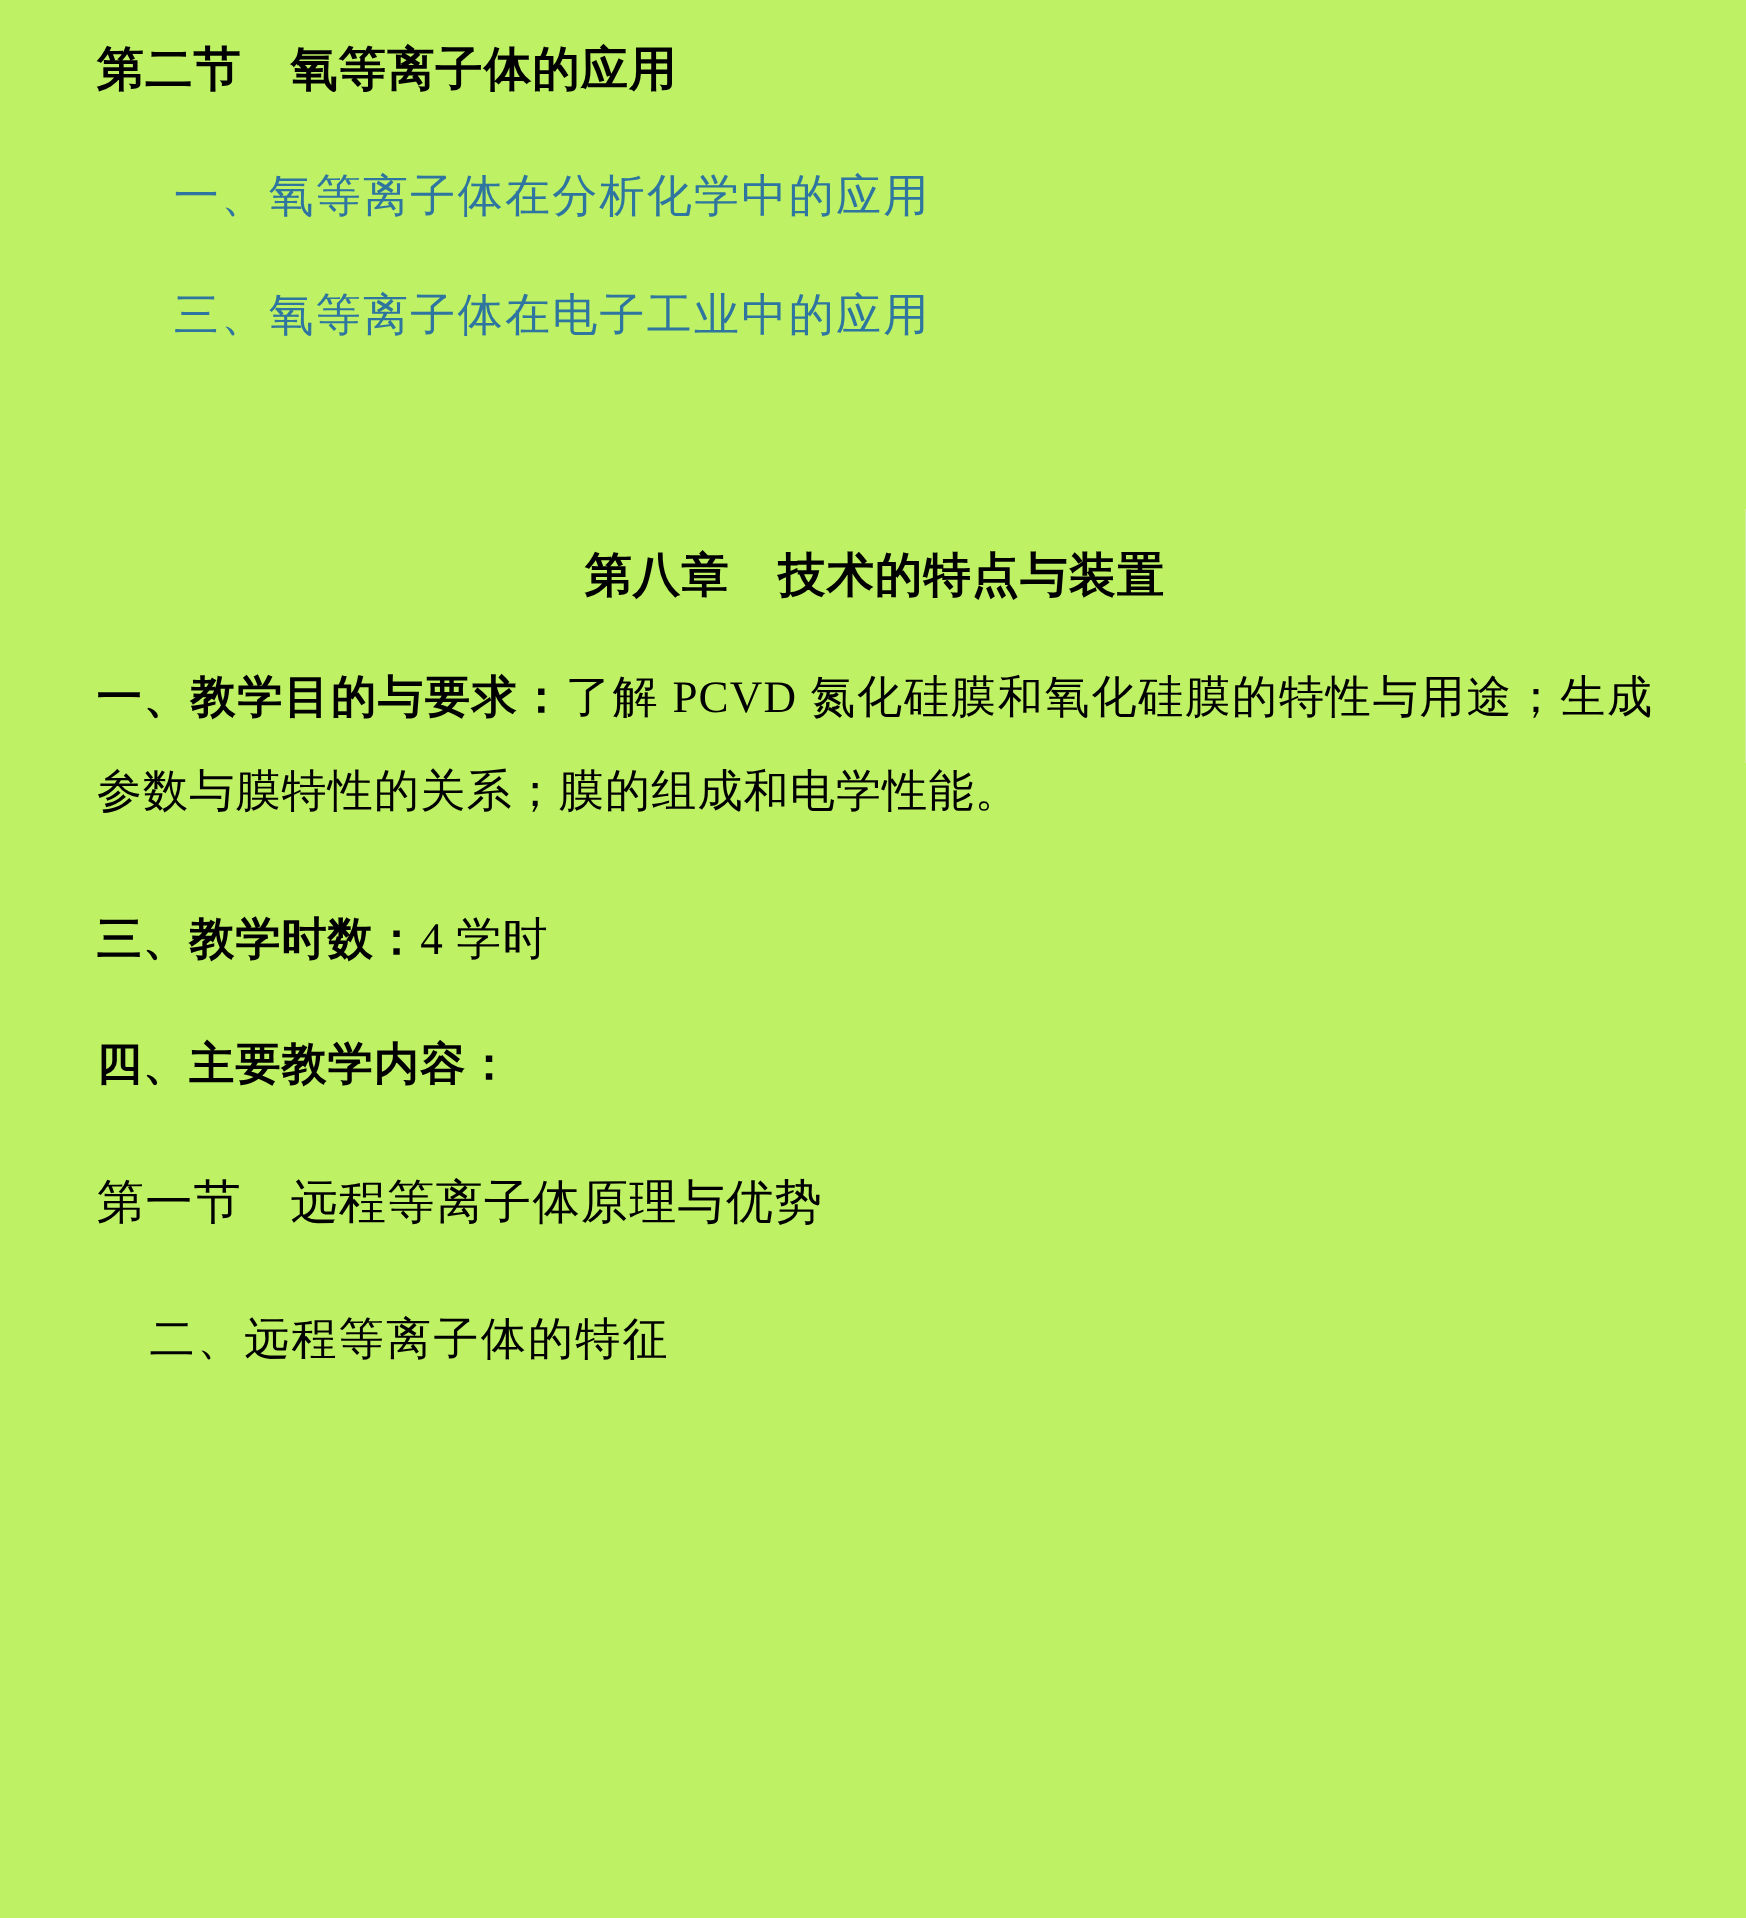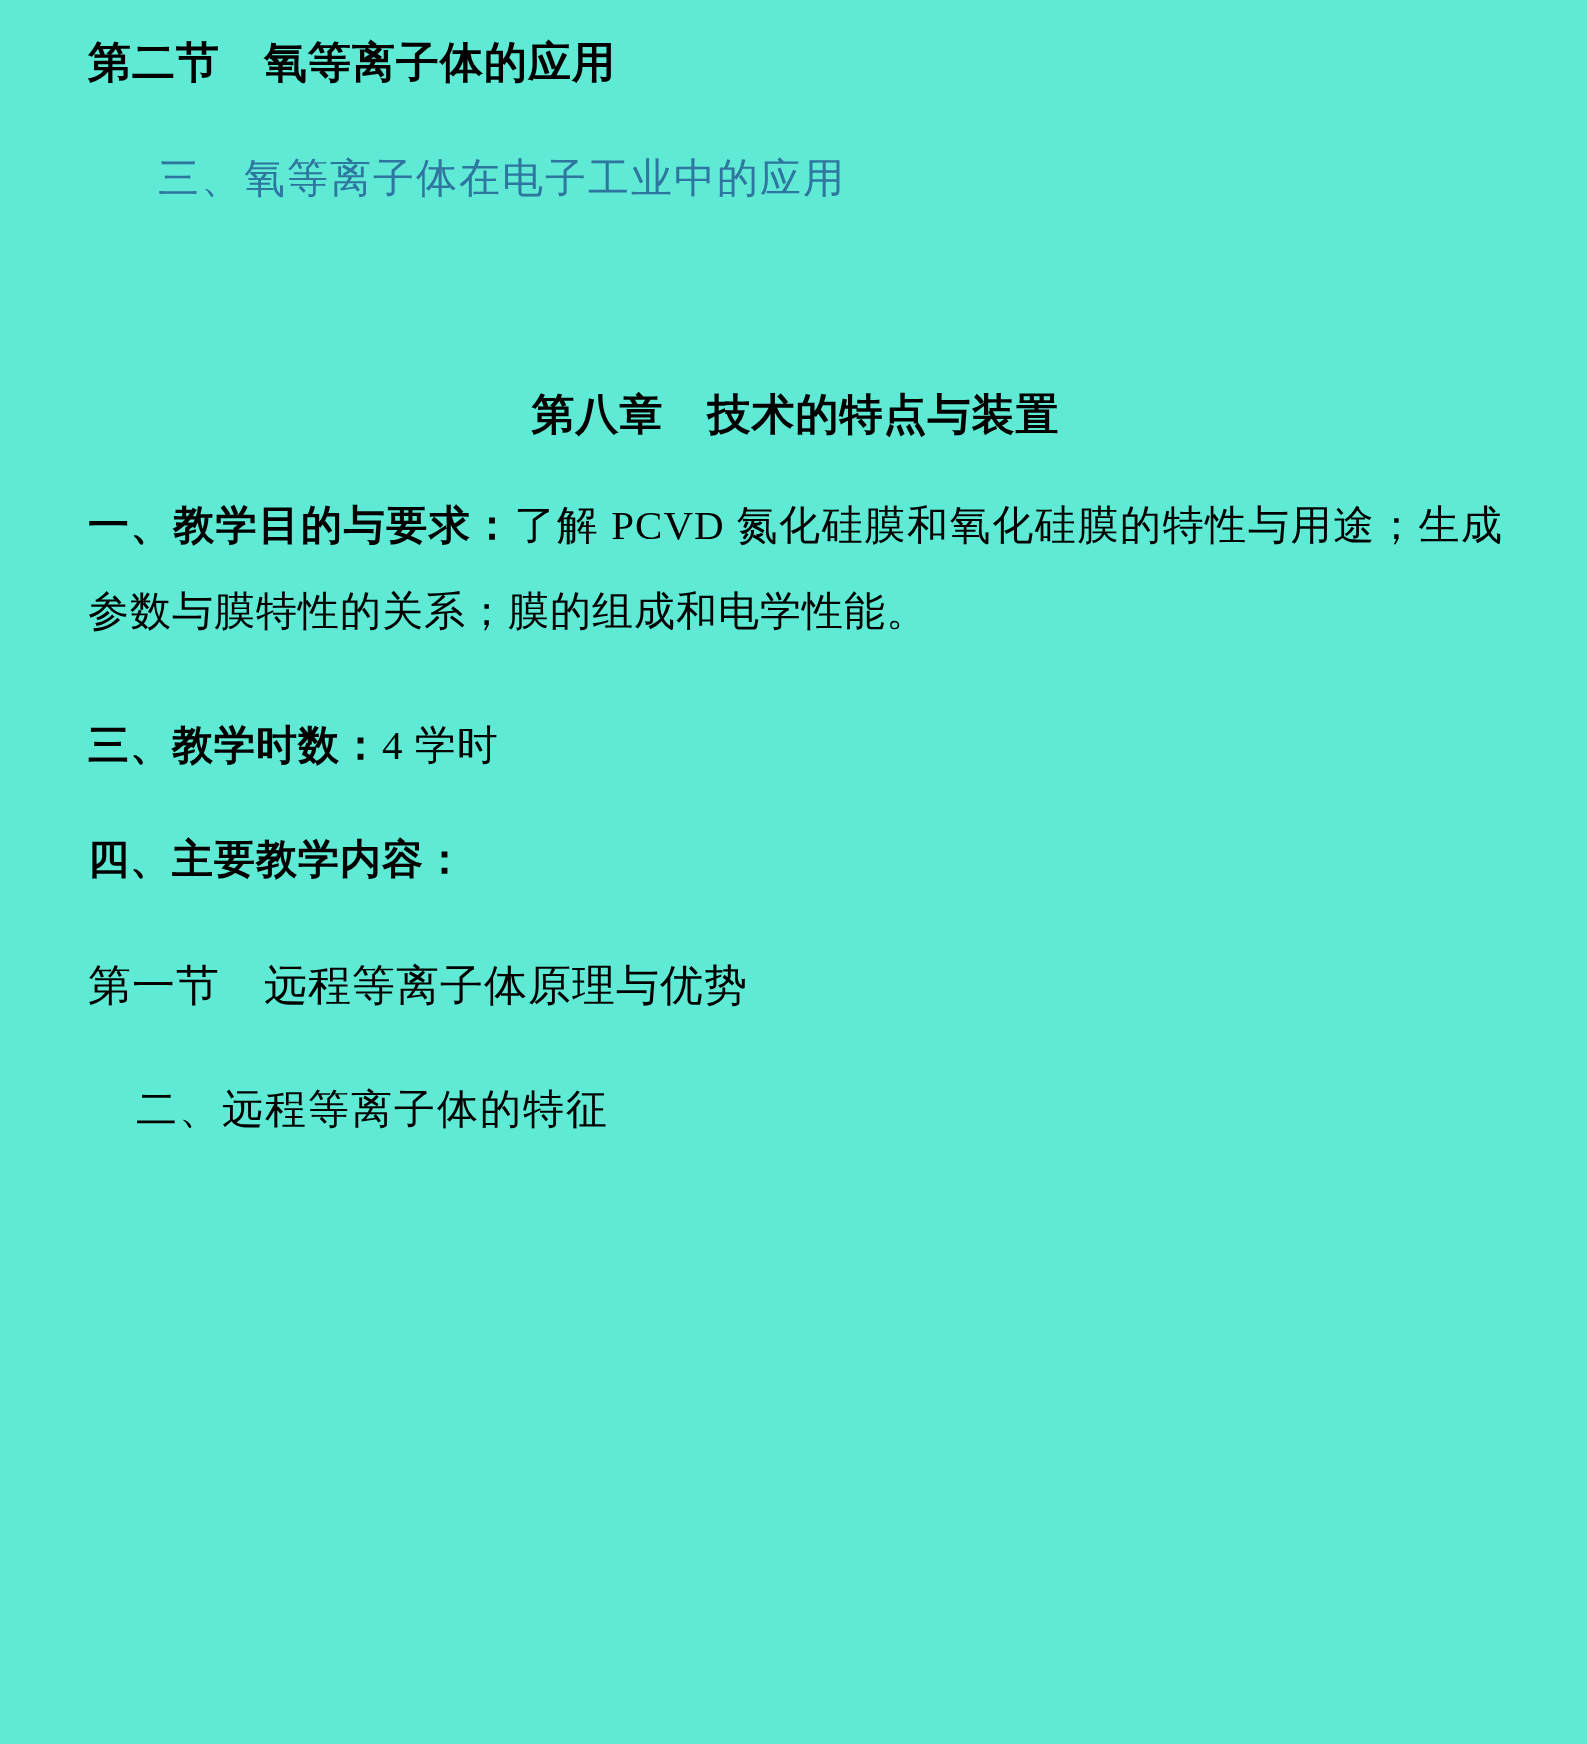--- a/index.html
+++ b/index.html
@@ -66,25 +66,26 @@
     line-height: 86px;
     margin-left: 48px;
     letter-spacing: 2px;
   }
   .sub-item-1 { margin-top: 28px; }
   .sub-item-2 { margin-top: 38px; }
 </style>
 </head>
 <body>
 
-<div class="page" style="--link-color: #2e75a0; background: #5eead4; color: rgb(0, 0, 0);">
+<div class="page" style="--link-color: #2e75a0; background: #bef264; color: rgb(0, 0, 0);">
 
   <div class="h-section">第二节　氧等离子体的应用</div>
 
   <div class="toc-list">
+    <div class="toc-item">一、氧等离子体在分析化学中的应用</div>
     <div class="toc-item">三、氧等离子体在电子工业中的应用</div>
   </div>
 
   <div class="chapter-title">第八章　技术的特点与装置</div>
 
   <p class="para para-objectives"><b>一、教学目的与要求：</b><span>了解 PCVD 氮化硅膜和氧化硅膜的特性与用途；生成参数与膜特性的关系；膜的组成和电学性能。</span></p>
 
 
   <p class="para para-hours"><b>三、教学时数：</b><span>4 学时</span></p>
 

